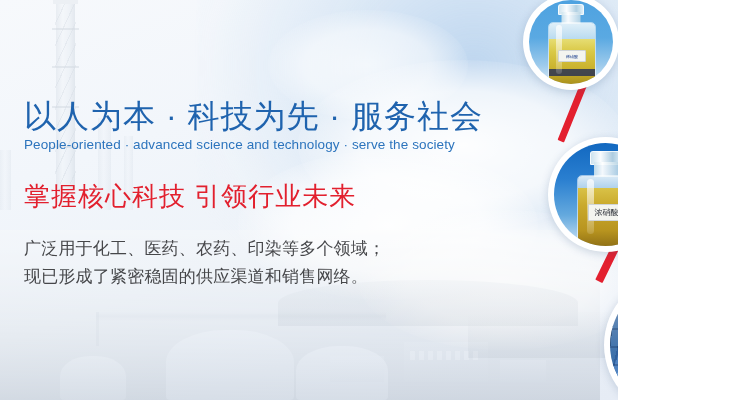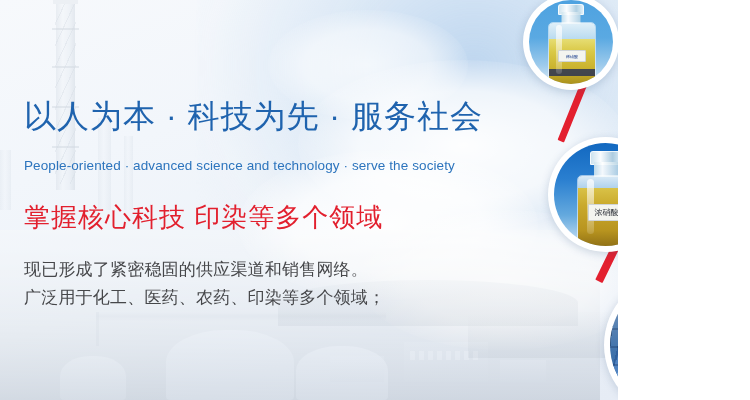--- a/index.html
+++ b/index.html
@@ -91,21 +91,21 @@
   }
 
   
   .copy{position:absolute;left:24px;top:100px;width:520px;}
   .headline-cn{
     color:#1f63ae;font-size:32px;line-height:1;letter-spacing:1px;
     font-weight:400;white-space:nowrap;
   }
   .headline-en{
     color:#2c74bd;font-size:13.5px;line-height:1;letter-spacing:.1px;
-    margin-top:27px;white-space:nowrap;
+    margin-top:6px;white-space:nowrap;
   }
   .sub-red{
     color:#e2202e;font-size:26px;line-height:1;letter-spacing:1px;
     margin-top:31px;white-space:nowrap;font-weight:400;
   }
   .body-list{margin-top:26px;}
   .body-line{
     color:#46474a;font-size:17px;line-height:28px;letter-spacing:.2px;white-space:nowrap;
   }
 
@@ -240,24 +240,24 @@
       <div class="bldg b1"></div>
       <div class="bldg b3"></div>
       <div class="wins"></div>
     </div>
     <div class="wins w2"></div>
   </div>
 
   <div class="copy">
     <div class="headline-cn">以人为本 · 科技为先 · 服务社会</div>
     <div class="headline-en">People-oriented · advanced science and technology · serve the society</div>
-    <div class="sub-red">掌握核心科技 印染等多个领域</div>
+    <div class="sub-red">掌握核心科技 引领行业未来</div>
     <div class="body-list">
+      <div class="body-line">广泛用于化工、医药、农药、印染等多个领域；</div>
       <div class="body-line">现已形成了紧密稳固的供应渠道和销售网络。</div>
-      <div class="body-line">广泛用于化工、医药、农药、印染等多个领域；</div>
     </div>
   </div>
 
   <div class="connector k1"></div>
   <div class="connector k2"></div>
 
   <div class="photo p1">
     <div class="inner">
       <div class="sky-bg"></div>
       <div class="bottle" style="top:4px;width:46px;height:80px;">

